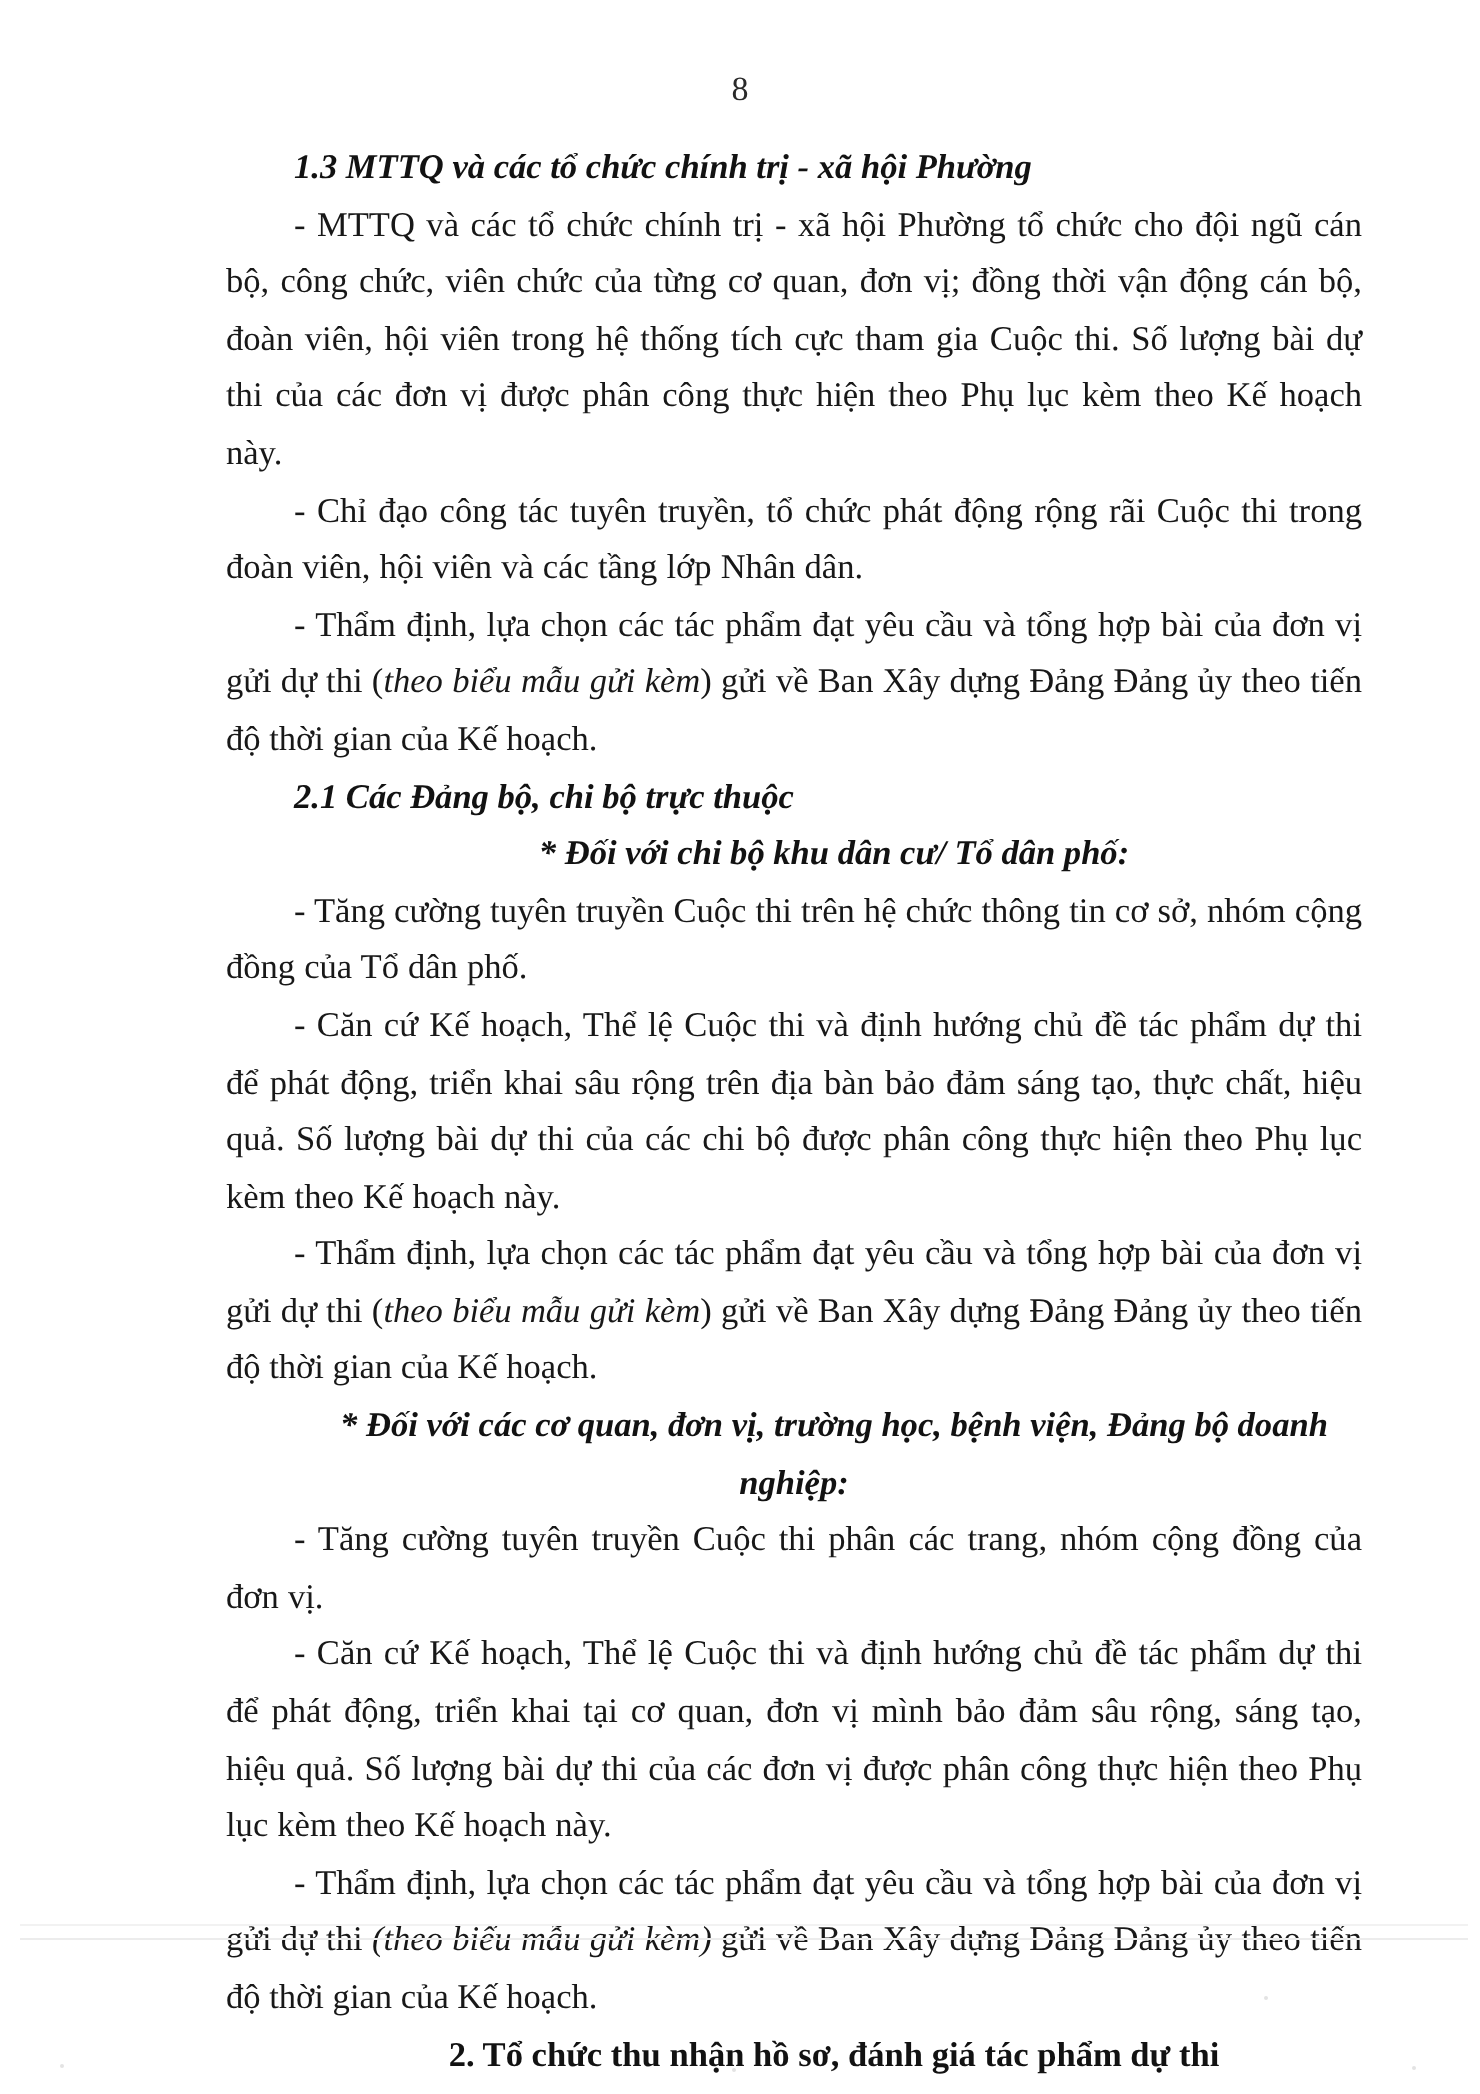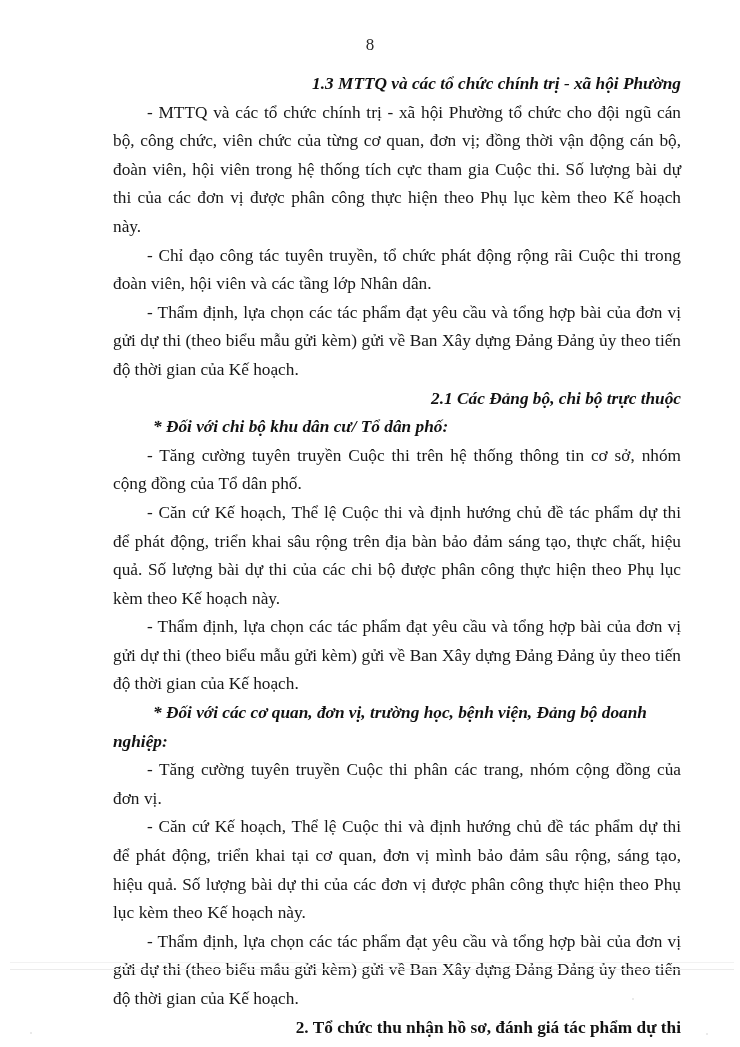--- a/index.html
+++ b/index.html
@@ -51,47 +51,47 @@
     word-spacing: 0.2px;
   }
 
   p.heading {
     margin: 0;
     font-size: 17.3px;
     line-height: 28.6px;
     text-indent: 34px;
     font-weight: bold;
     font-style: italic;
-    text-align: right;
+    text-align: left;
     color: #121212;
   }
 
   p.heading-plain {
     margin: 0;
     font-size: 17.3px;
     line-height: 28.6px;
     text-indent: 40px;
     font-weight: bold;
     font-style: normal;
-    text-align: right;
+    text-align: center;
     color: #121212;
   }
 
   p.heading-sub {
     margin: 0;
     font-size: 17.3px;
     line-height: 28.6px;
     text-indent: 40px;
     font-weight: bold;
     font-style: italic;
-    text-align: left;
+    text-align: center;
     color: #121212;
   }
 
-  .it { }
+  .it { font-style: italic; }
 
   
   p.para-italic-tail {
     margin: 0;
     font-size: 17.3px;
     line-height: 28.6px;
     text-align: justify;
     text-indent: 34px;
     color: #181818;
   }
@@ -129,21 +129,21 @@
     <p class="para">- MTTQ và các tổ chức chính trị - xã hội Phường tổ chức cho đội ngũ cán bộ, công chức, viên chức của từng cơ quan, đơn vị; đồng thời vận động cán bộ, đoàn viên, hội viên trong hệ thống tích cực tham gia Cuộc thi. Số lượng bài dự thi của các đơn vị được phân công thực hiện theo Phụ lục kèm theo Kế hoạch này.</p>
 
     <p class="para">- Chỉ đạo công tác tuyên truyền, tổ chức phát động rộng rãi Cuộc thi trong đoàn viên, hội viên và các tầng lớp Nhân dân.</p>
 
     <p class="para-italic-tail"><span>- Thẩm định, lựa chọn các tác phẩm đạt yêu cầu và tổng hợp bài của đơn vị gửi dự thi (</span><span class="it">theo biểu mẫu gửi kèm</span><span>) gửi về Ban Xây dựng Đảng Đảng ủy theo tiến độ thời gian của Kế hoạch.</span></p>
 
     <p class="heading">2.1 Các Đảng bộ, chi bộ trực thuộc</p>
 
     <p class="heading-sub">* Đối với chi bộ khu dân cư/ Tổ dân phố:</p>
 
-    <p class="para">- Tăng cường tuyên truyền Cuộc thi trên hệ thống thông tin cơ sở, nhóm cộng đồng của Tổ dân phố.</p>
+    <p class="para">- Tăng cường tuyên truyền Cuộc thi trên hệ chức thông tin cơ sở, nhóm cộng đồng của Tổ dân phố.</p>
 
     <p class="para">- Căn cứ Kế hoạch, Thể lệ Cuộc thi và định hướng chủ đề tác phẩm dự thi để phát động, triển khai sâu rộng trên địa bàn bảo đảm sáng tạo, thực chất, hiệu quả. Số lượng bài dự thi của các chi bộ được phân công thực hiện theo Phụ lục kèm theo Kế hoạch này.</p>
 
     <p class="para-italic-tail"><span>- Thẩm định, lựa chọn các tác phẩm đạt yêu cầu và tổng hợp bài của đơn vị gửi dự thi (</span><span class="it">theo biểu mẫu gửi kèm</span><span>) gửi về Ban Xây dựng Đảng Đảng ủy theo tiến độ thời gian của Kế hoạch.</span></p>
 
     <p class="heading-sub">* Đối với các cơ quan, đơn vị, trường học, bệnh viện, Đảng bộ doanh nghiệp:</p>
 
     <p class="para">- Tăng cường tuyên truyền Cuộc thi phân các trang, nhóm cộng đồng của đơn vị.</p>
 
     <p class="para">- Căn cứ Kế hoạch, Thể lệ Cuộc thi và định hướng chủ đề tác phẩm dự thi để phát động, triển khai tại cơ quan, đơn vị mình bảo đảm sâu rộng, sáng tạo, hiệu quả. Số lượng bài dự thi của các đơn vị được phân công thực hiện theo Phụ lục kèm theo Kế hoạch này.</p>

